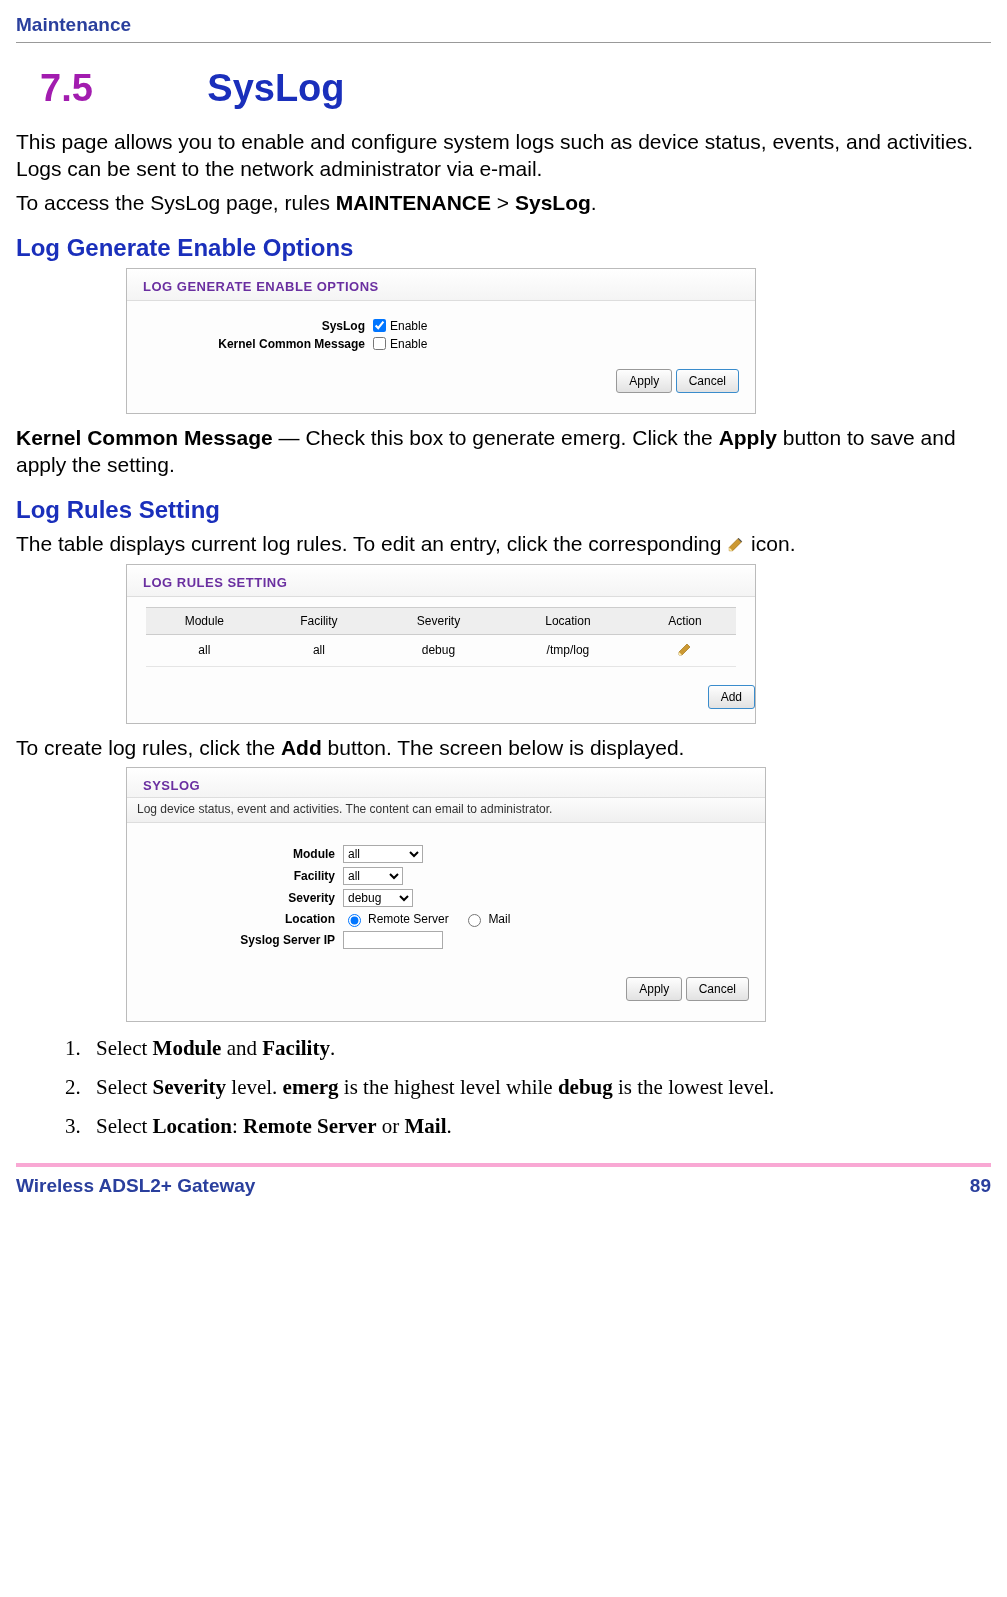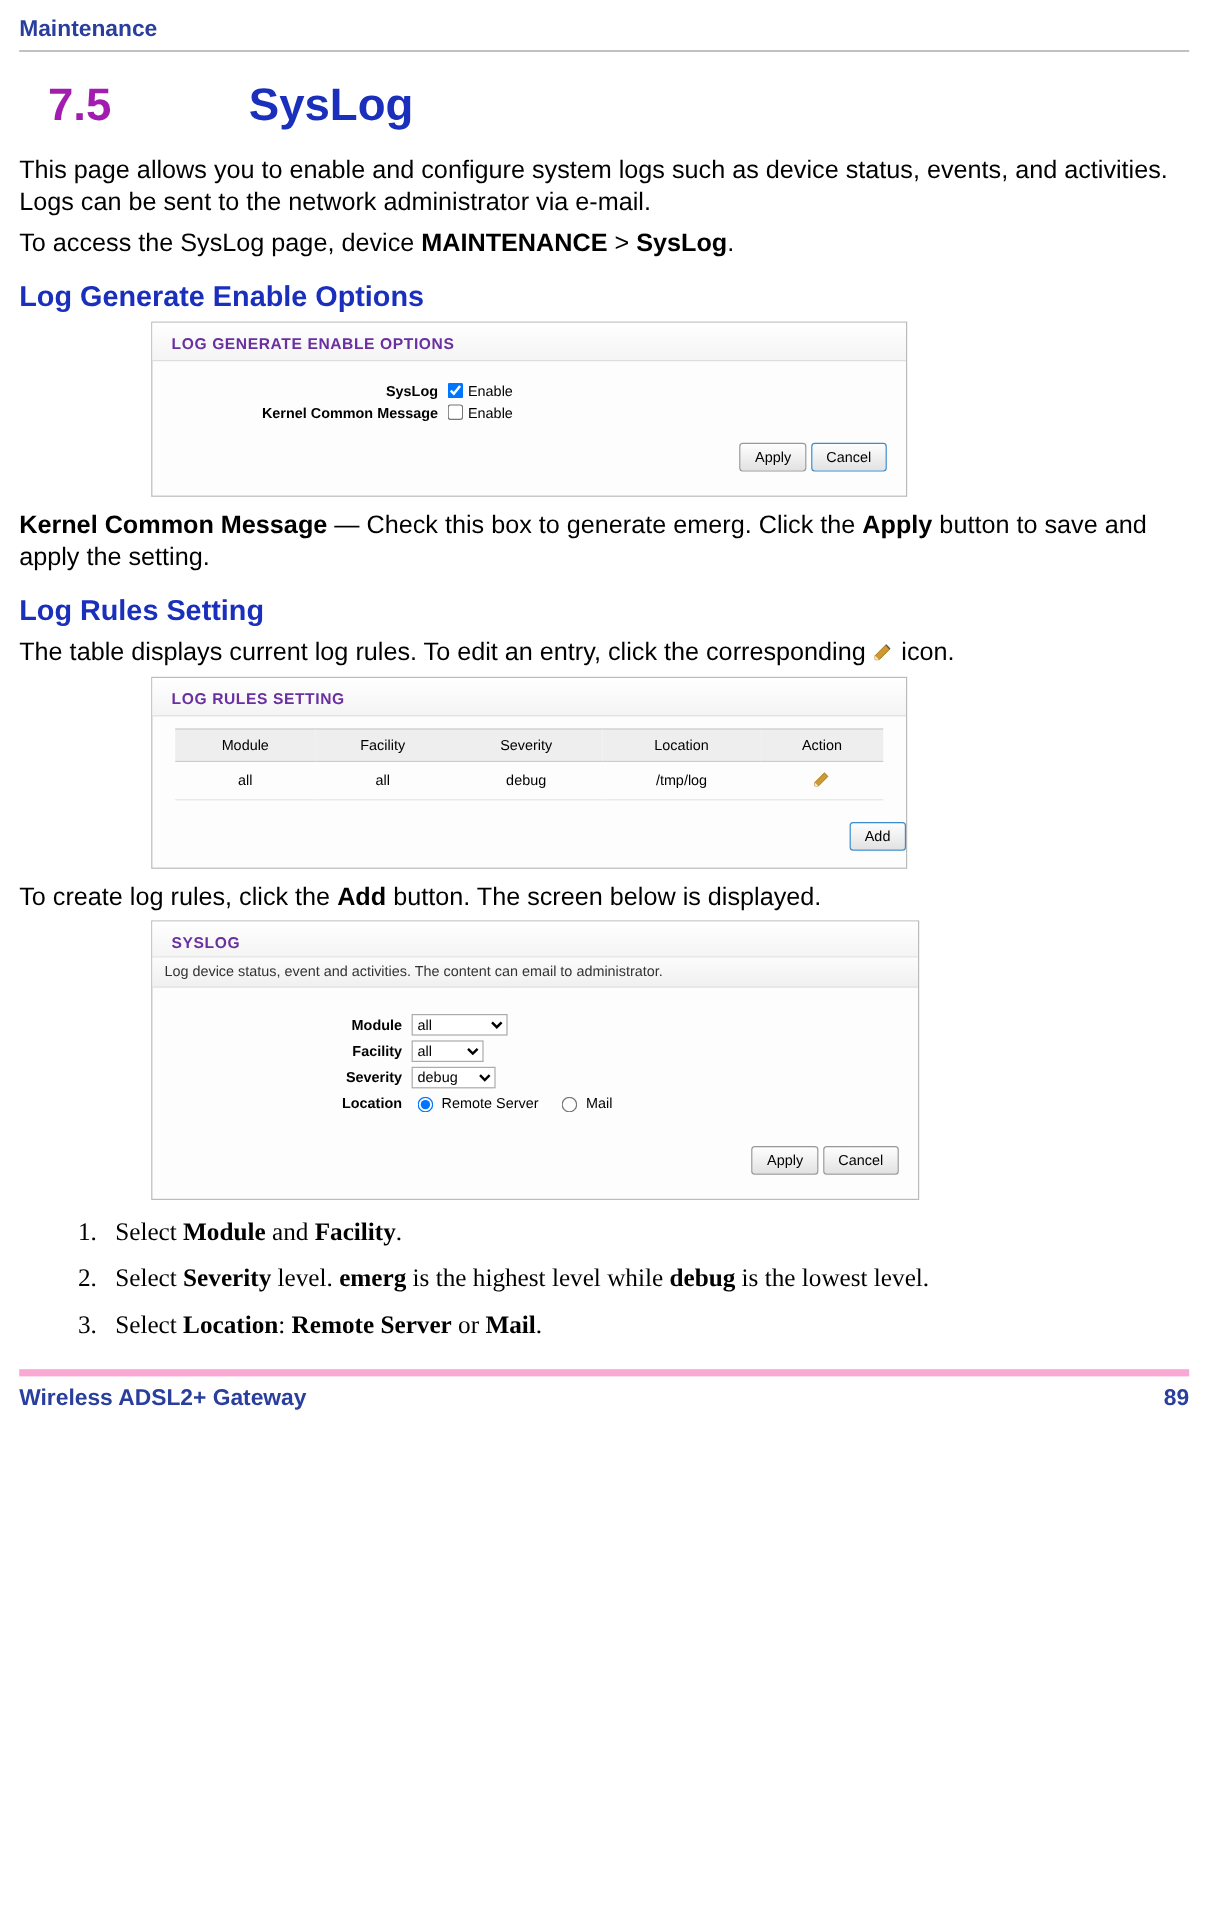--- a/index.html
+++ b/index.html
@@ -157,21 +157,21 @@
     font-size: 21px;
     padding-left: 70px;
     margin-top: 14px;
   }
   ol.steps li {
     padding-left: 10px;
     margin-bottom: 14px;
     font-family: Liberation Serif, serif;
   }
   .footer {
-    border-top: 6px solid #f9a8d4;
+    border-top: 4px solid #f9a8d4;
     margin-top: 24px;
     padding: 8px 0 18px 0;
     display: flex;
     justify-content: space-between;
     font-size: 19px;
     font-weight: bold;
     color: #2a3f9d;
   }
   .footer .pg { color: #2a3f9d; }
   .inline-pencil { vertical-align: -2px; }
@@ -185,21 +185,21 @@
   <div class="header-top">Maintenance</div>
 
   <div style="margin-left:24px;">
     <span class="section-num">7.5</span>
     <span class="section-title">SysLog</span>
   </div>
 
   <p class="body-text">This page allows you to enable and configure system logs such as device status, events, and activities. Logs can be sent to the network administrator via e-mail.</p>
 
   <p class="body-text2">
-    <span>To access the SysLog page, device </span><span class="b">MAINTENANCE</span><span> &gt; </span><span class="b">SysLog</span><span>.</span>
+    <span>To access the SysLog page, rules </span><span class="b">MAINTENANCE</span><span> &gt; </span><span class="b">SysLog</span><span>.</span>
   </p>
 
   <div class="sub-heading">Log Generate Enable Options</div>
 
   <div class="panel panel-wide">
     <div class="panel-header">LOG GENERATE ENABLE OPTIONS</div>
     <div class="panel-body">
       <div class="form-row">
         <div class="form-label" style="width:230px;">SysLog</div>
         <div class="form-ctl">
@@ -298,20 +298,26 @@
       <div class="form-row">
         <div class="form-label">Location</div>
         <div class="form-ctl">
           <input type="radio" name="loc" checked="" style="">
           <span>Remote Server</span>
           &nbsp;&nbsp;
           <input type="radio" name="loc" style="">
           <span>Mail</span>
         </div>
       </div>
+      <div class="form-row">
+        <div class="form-label">Syslog Server IP</div>
+        <div class="form-ctl">
+          <input class="txt" type="text" value="" style="">
+        </div>
+      </div>
       <div class="btn-row" style="margin-top:28px;">
         <span class="btn">Apply</span>
         <span class="btn">Cancel</span>
       </div>
     </div>
   </div>
 
   <ol class="steps">
     <li>
       <span>Select </span><span class="b">Module</span><span> and </span><span class="b">Facility</span><span>.</span>

